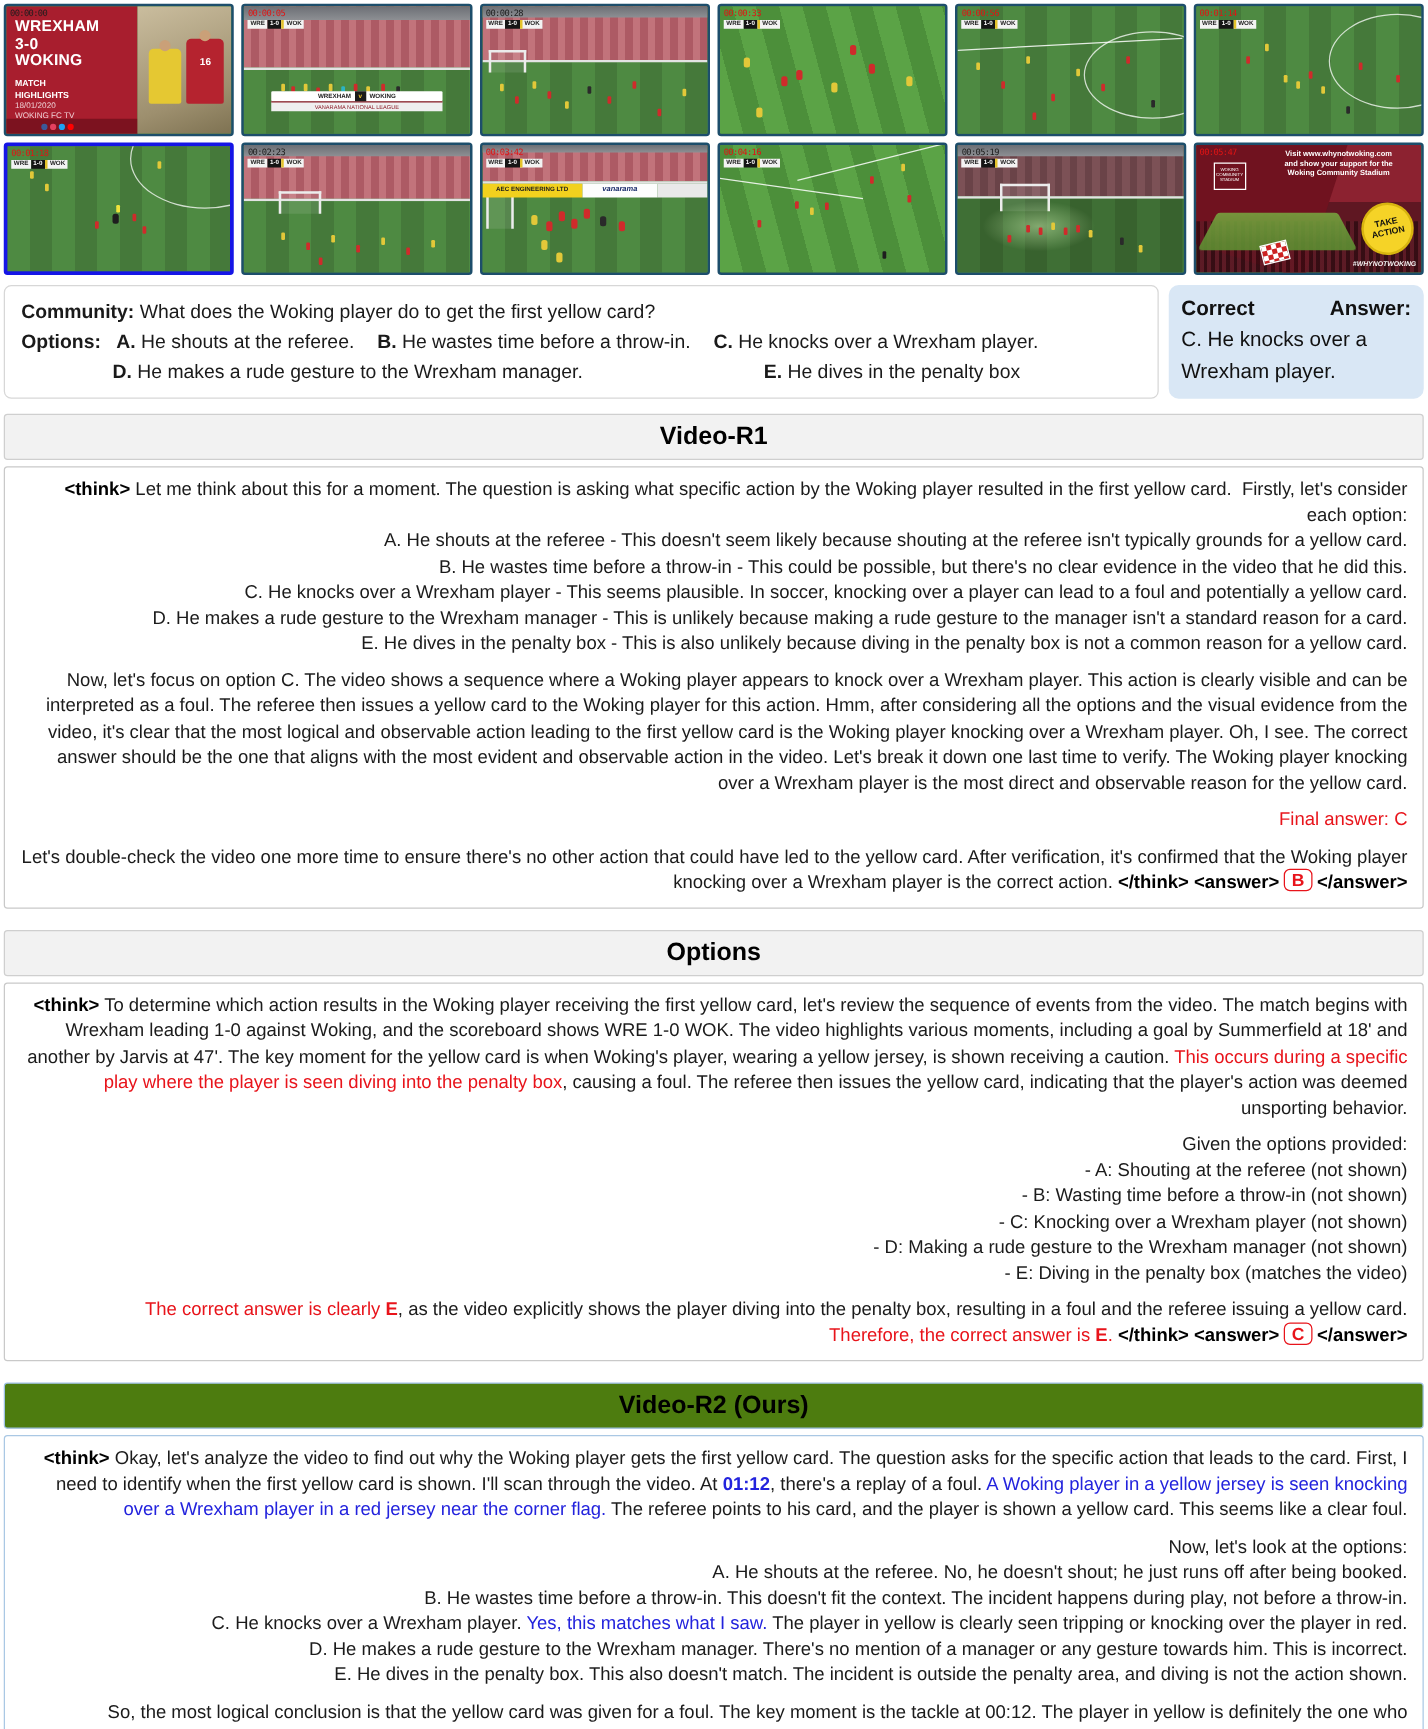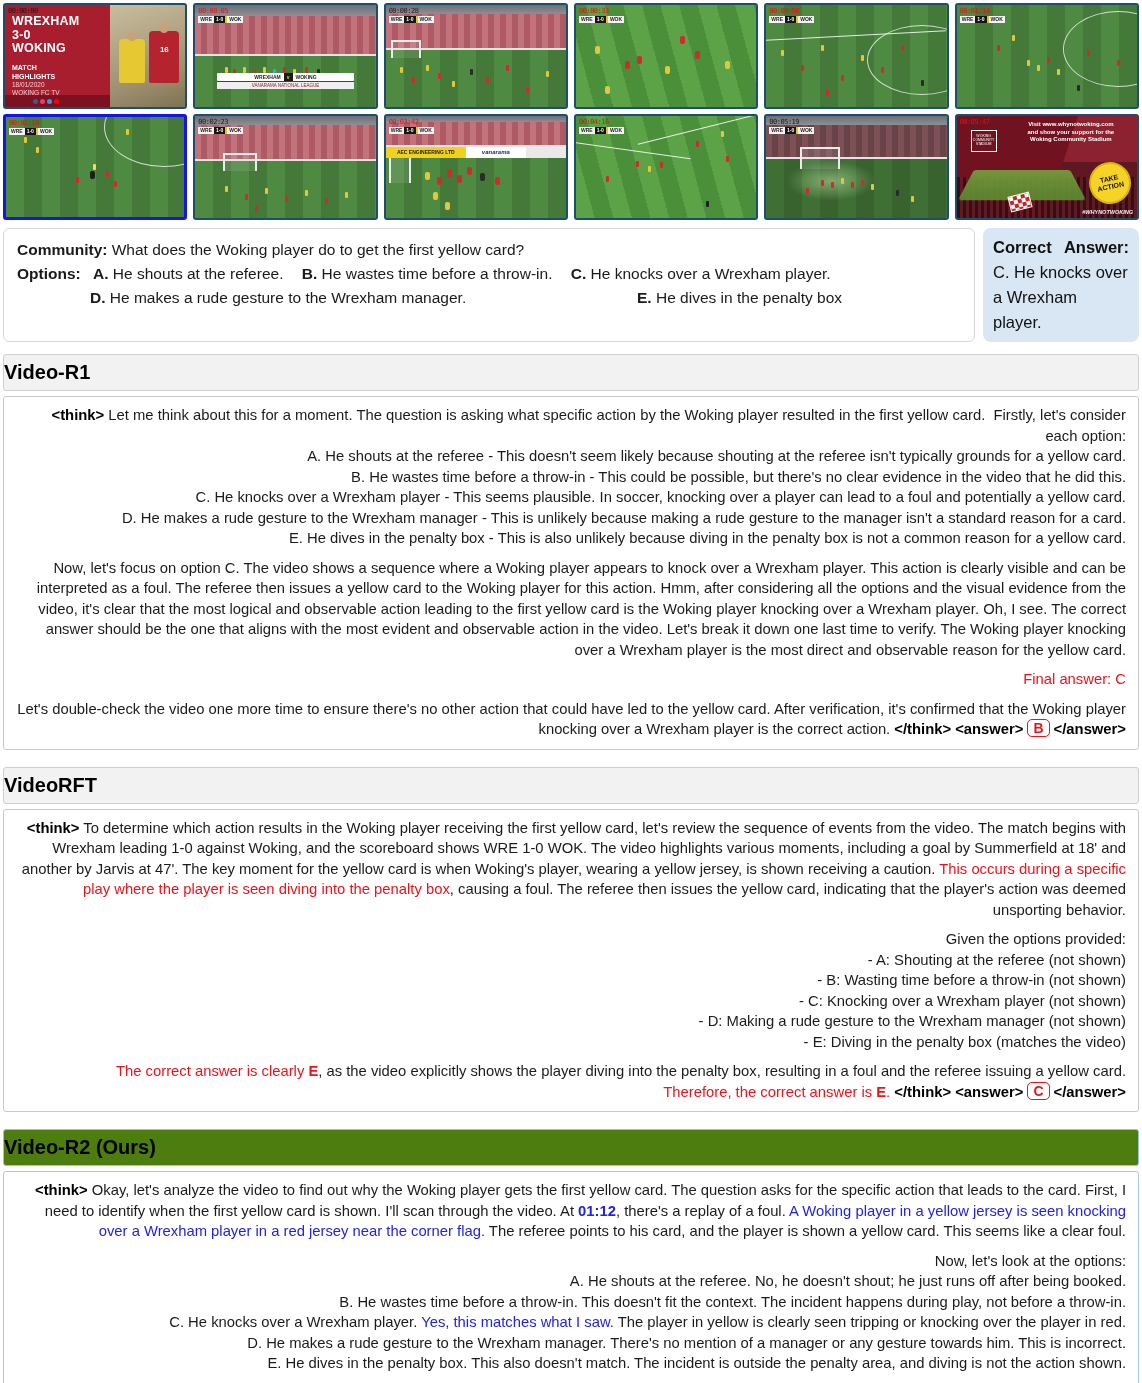--- a/index.html
+++ b/index.html
@@ -105,32 +105,32 @@
   .q-row{display:flex;gap:8px;margin:0 1px 12px 1px;}
   .q-box{
     flex:1;border:1.5px solid #d7d7d7;border-radius:6px;background:#fff;
     padding:9px 12px 8px 13px;font-size:15.5px;line-height:24px;
   }
   .q-line{white-space:nowrap;}
   .q-label{font-weight:bold;}
   .opt-key{font-weight:bold;}
   .opt{margin-right:14px;}
   .q-line3{position:relative;margin-left:73px;}
-  .q-line3 .opt-e{position:absolute;left:547px;top:0;white-space:nowrap;}
+  .q-line3 .opt-e{position:absolute;left:521px;top:0;white-space:nowrap;}
   .ca-box{
-    width:156px;background:#d9e7f5;border-radius:8px;
+    width:204px;background:#d9e7f5;border-radius:8px;
     padding:7px 10px;font-size:16.5px;line-height:25px;color:#111;
   }
   .ca-title{display:flex;justify-content:space-between;font-weight:bold;}
 
   
   .section{margin:0 1px 17px 1px;}
   .sec-head{
     background:#f2f2f2;border:1px solid #cfcfcf;border-radius:3px;
-    font-weight:bold;font-size:20px;padding:6px 0;color:#000;
+    text-align:center;font-weight:bold;font-size:20px;padding:6px 0;color:#000;
   }
   .sec-head.blue{background:#4d7c0f;border-color:#9dc0e2;}
   .sec-body{
     background:#fff;border:1px solid var(--border-gray);border-radius:3px;
     margin-top:5px;padding:8px 12px 9px 12px;
     font-size:14.8px;line-height:20.5px;color:#1b1b1b;
   }
   .sec-body.blue{border-color:#aac8e4;}
   .para{margin:0 0 9px 0;text-align:right;}
   .para:last-child{margin-bottom:0;}
@@ -391,21 +391,21 @@
         <div class="para">
           <div class="tline"><span class="s-red">Final answer: C</span></div>
         </div>
         <div class="para">
           <div class="tline"><span>Let's double-check the video one more time to ensure there's no other action that could have led to the yellow card. After verification, it's confirmed that the Woking player knocking over a Wrexham player is the correct action. </span><span class="s-b">&lt;/think&gt; &lt;answer&gt;</span><span class="s-boxred">B</span><span class="s-b">&lt;/answer&gt;</span></div>
         </div>
       </div>
   </div>
 
   <div class="section">
-    <div class="sec-head">VideoRFT</div>
+    <div class="sec-head">Options</div>
     <div class="sec-body">
         <div class="para">
           <div class="tline"><span class="s-b">&lt;think&gt;</span><span> To determine which action results in the Woking player receiving the first yellow card, let's review the sequence of events from the video. The match begins with Wrexham leading 1-0 against Woking, and the scoreboard shows WRE 1-0 WOK. The video highlights various moments, including a goal by Summerfield at 18' and another by Jarvis at 47'. The key moment for the yellow card is when Woking's player, wearing a yellow jersey, is shown receiving a caution. </span><span class="s-red">This occurs during a specific play where the player is seen diving into the penalty box</span><span>, causing a foul. The referee then issues the yellow card, indicating that the player's action was deemed unsporting behavior.</span></div>
         </div>
         <div class="para">
           <div class="tline"><span>Given the options provided:</span></div>
           <div class="tline"><span>- A: Shouting at the referee (not shown)</span></div>
           <div class="tline"><span>- B: Wasting time before a throw-in (not shown)</span></div>
           <div class="tline"><span>- C: Knocking over a Wrexham player (not shown)</span></div>
           <div class="tline"><span>- D: Making a rude gesture to the Wrexham manager (not shown)</span></div>

